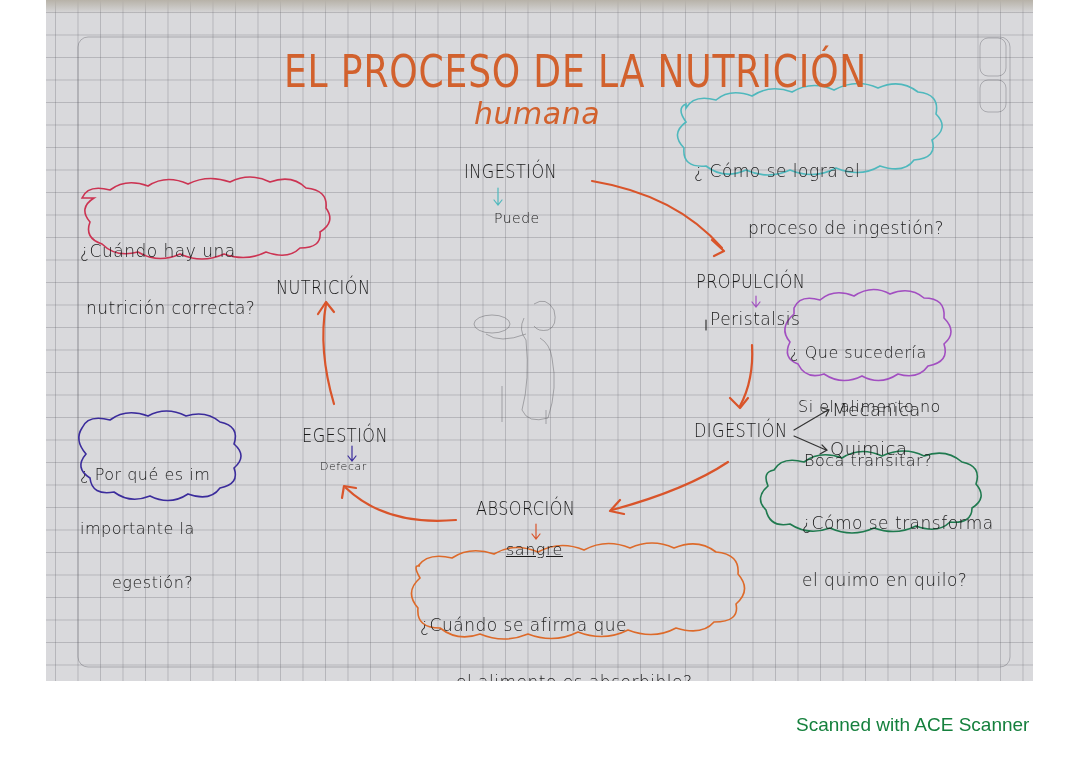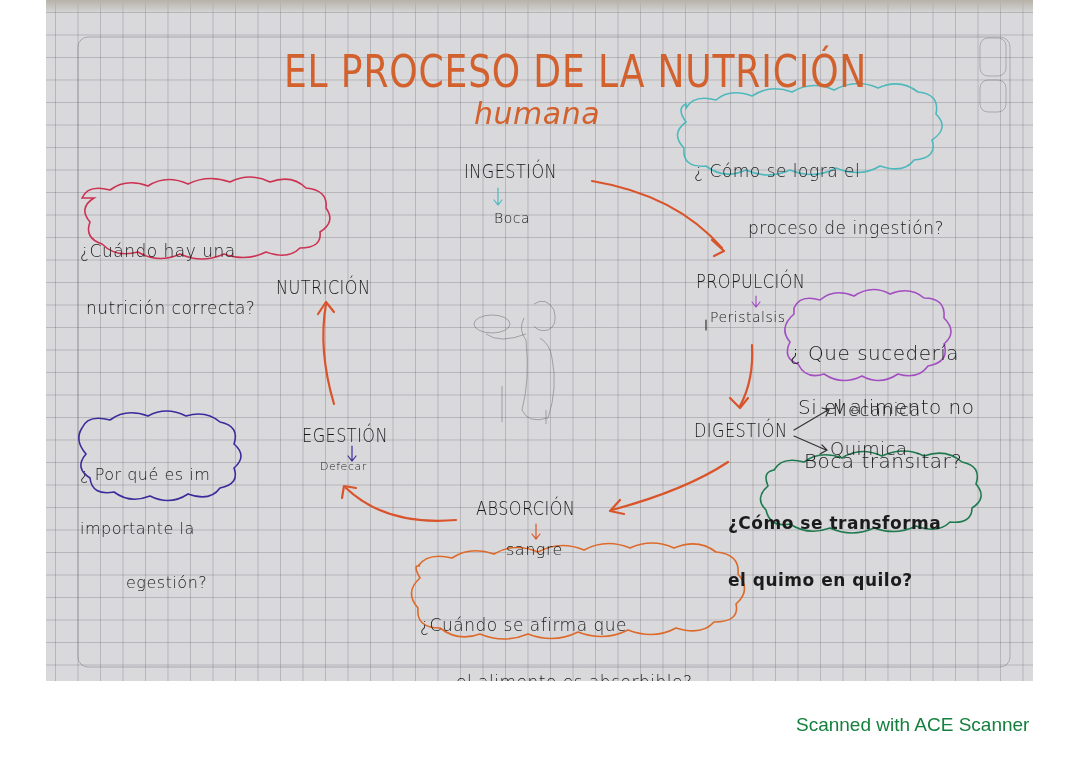--- a/index.html
+++ b/index.html
@@ -68,62 +68,62 @@
       <path d="M488,304 q12,-8 20,6 q4,16 -6,20 q-10,2 -14,-4 M478,318 q-6,12 2,22 q4,40 -4,70 q6,14 26,8 q10,-30 4,-60 q-2,-14 -12,-20"></path>
       <path d="M440,334 q14,10 40,0"></path>
       <path d="M456,386 l0,36 M500,410 l0,14"></path>
     </g>
   </svg>
 
   <div class="hw title" style="left:238px;top:46px;">EL PROCESO DE LA NUTRICIÓN</div>
   <div class="hw subtitle" style="left:428px;top:96px;">humana</div>
 
   <div class="hw node" style="left:418px;top:160px;">INGESTIÓN</div>
-  <div class="hw sub" style="left:448px;top:210px;">Boca</div>
+  <div class="hw sub" style="left:448px;top:210px;">Puede</div>
 
   <div class="hw node" style="left:650px;top:270px;">PROPULCIÓN</div>
-  <div class="hw sub" style="left:664px;top:309px;font-size:14px;text-align:right;">Peristalsis</div>
+  <div class="hw sub" style="left:664px;top:309px;font-size:17px;text-align:right;">Peristalsis</div>
 
   <div class="hw node" style="left:648px;top:419px;">DIGESTIÓN</div>
   <div class="hw" style="left:786px;top:399px;font-size:18px;">Mecanica</div>
   <div class="hw" style="left:784px;top:438px;font-size:18px;">Quimica</div>
 
   <div class="hw node" style="left:430px;top:497px;">ABSORCIÓN</div>
-  <div class="hw sub" style="left:460px;top:540px;font-size:16px;">sangre</div>
+  <div class="hw sub" style="left:460px;top:540px;font-size:16px;text-decoration:underline;">sangre</div>
 
   <div class="hw node" style="left:256px;top:424px;">EGESTIÓN</div>
   <div class="hw sub" style="left:274px;top:460px;font-size:11px;">Defecar</div>
 
   <div class="hw node" style="left:230px;top:276px;">NUTRICIÓN</div>
 
   <div class="hw q" style="left:34px;top:204px;">
     <div>¿Cuándo hay una</div>
     <div style="padding-left:6px;">nutrición correcta?</div>
   </div>
 
   <div class="hw q" style="left:648px;top:124px;">
     <div>¿ Cómo se logra el</div>
     <div style="padding-left:54px;">proceso de ingestión?</div>
   </div>
 
-  <div class="hw q" style="left:744px;top:308px;font-size:20px;line-height:18px;">
+  <div class="hw q" style="left:744px;top:308px;font-size:16px;line-height:18px;">
     <div>¿ Que sucedería</div>
     <div style="padding-left:8px;">Si el alimento no</div>
     <div style="padding-left:14px;">Boca transitar?</div>
   </div>
 
-  <div class="hw q" style="left:682px;top:476px;font-weight:bold;">
+  <div class="hw q" style="left:756px;top:476px;">
     <div>¿Cómo se transforma</div>
     <div>el quimo en quilo?</div>
   </div>
 
   <div class="hw q" style="left:34px;top:430px;font-size:16px;line-height:18px;">
     <div>¿ Por qué es im</div>
     <div style="">importante la</div>
-    <div style="padding-left:46px;">egestión?</div>
+    <div style="padding-left:32px;">egestión?</div>
   </div>
 
   <div class="hw q" style="left:374px;top:578px;">
     <div>¿Cuándo se afirma que</div>
     <div style="padding-left:36px;">el alimento es absorbible?</div>
   </div>
 </div>
 
 <div id="footer">Scanned with ACE Scanner</div>
 

